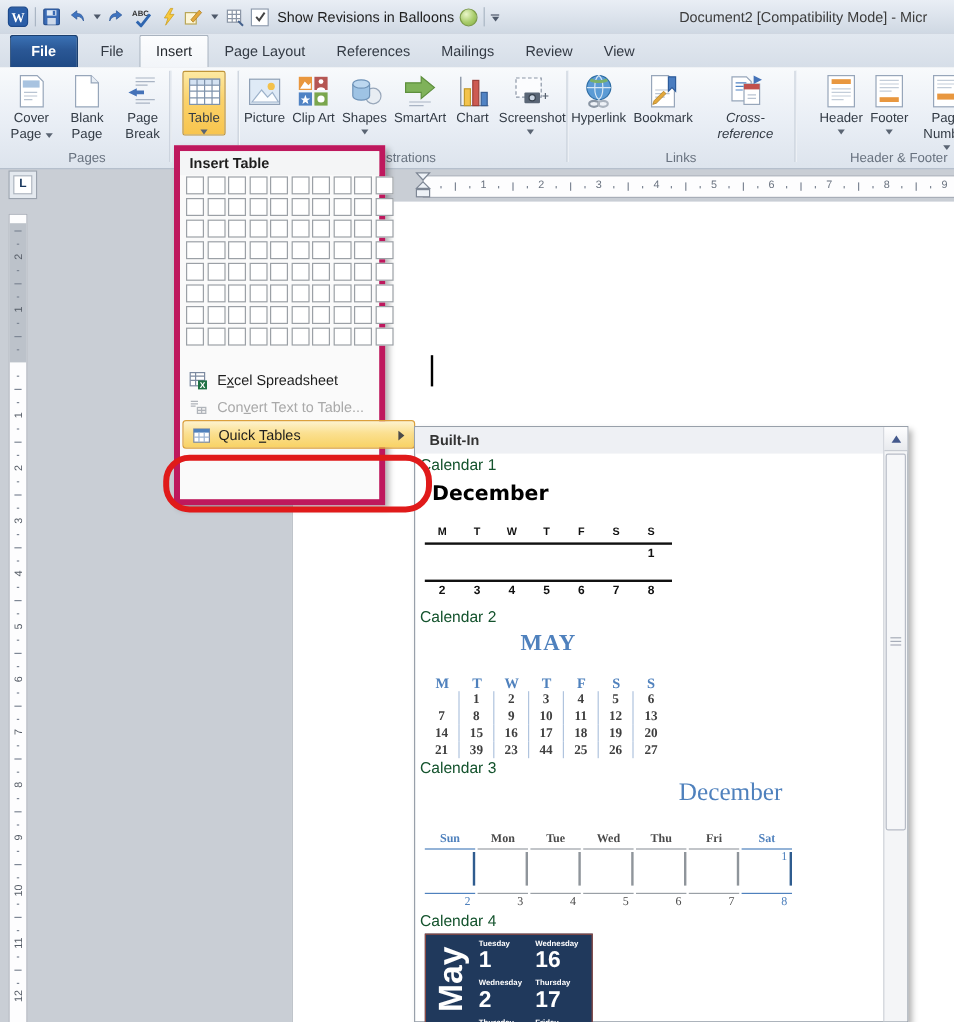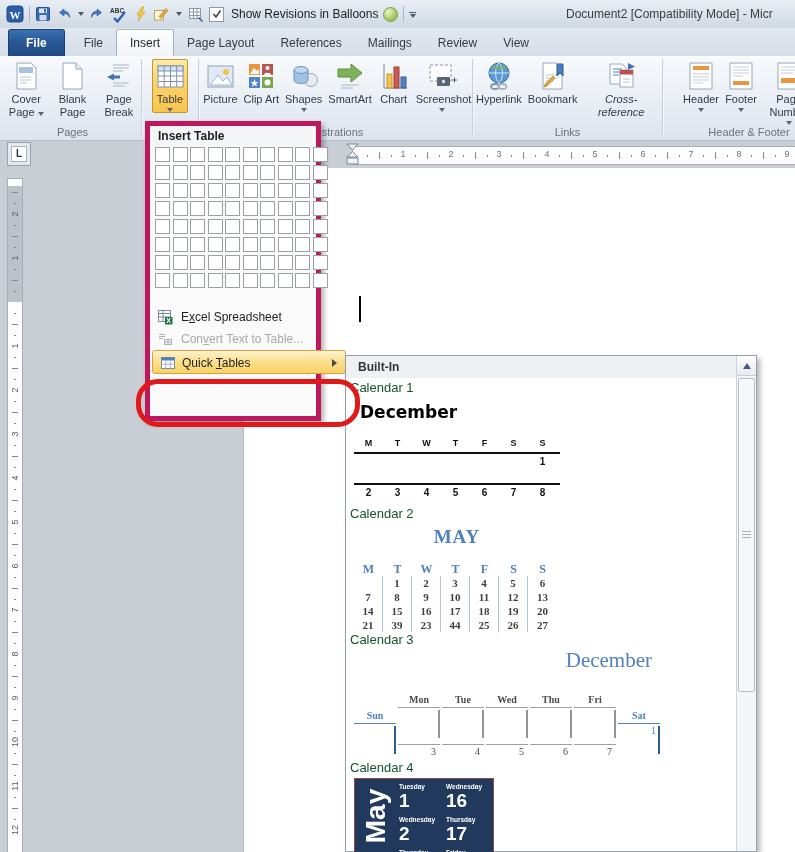--- a/index.html
+++ b/index.html
@@ -123,21 +123,21 @@
   .c2days span{font-size:12px;font-weight:bold;color:#4f81bd;text-align:center;line-height:14px;}
   .c2row span{font-size:11px;font-weight:bold;color:#3f3f3f;text-align:center;line-height:14px;}
   .c2row span.sep{border-right:1px solid #b0c4de;}
 
   
   .c3title{position:absolute;left:8px;top:16px;width:298px;text-align:right;
     font-family:"Liberation Serif",serif;font-size:21px;color:#4f81bd;}
   .c3cols{position:absolute;left:8px;top:62px;display:grid;grid-template-columns:repeat(7,42px);gap:2px;}
   .c3col{font-family:"Liberation Serif",serif;}
   .c3name{display:block;height:13px;font-size:10px;font-weight:bold;color:#4a4a4a;text-align:center;}
-  .c3col.blue .c3name{color:#4f81bd;margin-top:16px;}
+  .c3col.blue .c3name{color:#4f81bd;}
   .c3cell{position:relative;height:36px;border-top:1.5px solid #9aa0a6;}
   .c3cell2{position:relative;height:14px;border-top:1.5px solid #9aa0a6;}
   .c3col.blue .c3cell,.c3col.blue .c3cell2{border-top-color:#4f81bd;}
   .c3num{position:absolute;right:4px;top:1px;font-size:10px;color:#4a4a4a;}
   .c3col.blue .c3num{color:#4f81bd;}
   .c3bar{position:absolute;right:0;top:2px;width:2px;height:28px;background:#8f959b;}
   .c3col.blue .c3bar{background:#2f5c8f;}
 
   
   .c4block{position:absolute;left:8px;top:18px;width:140px;height:75px;background:#20395c;

